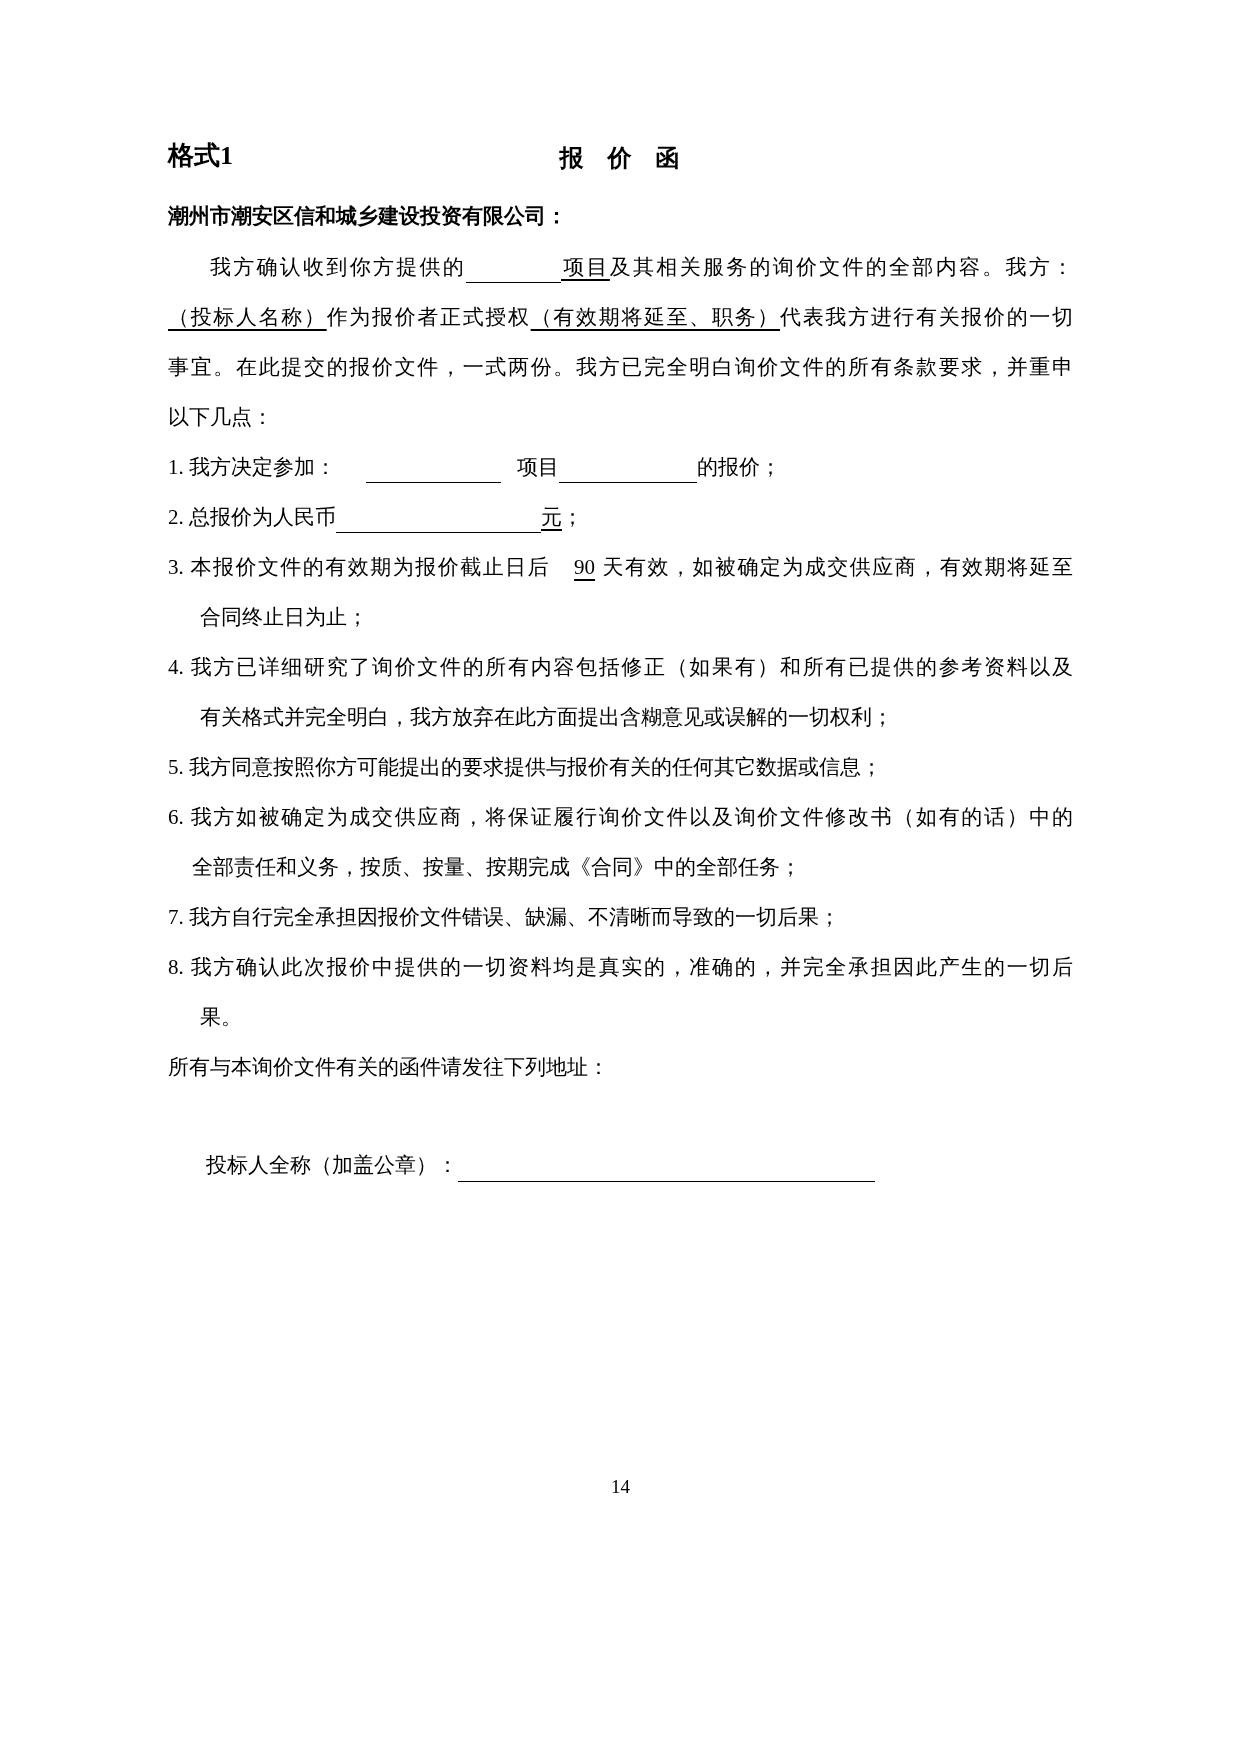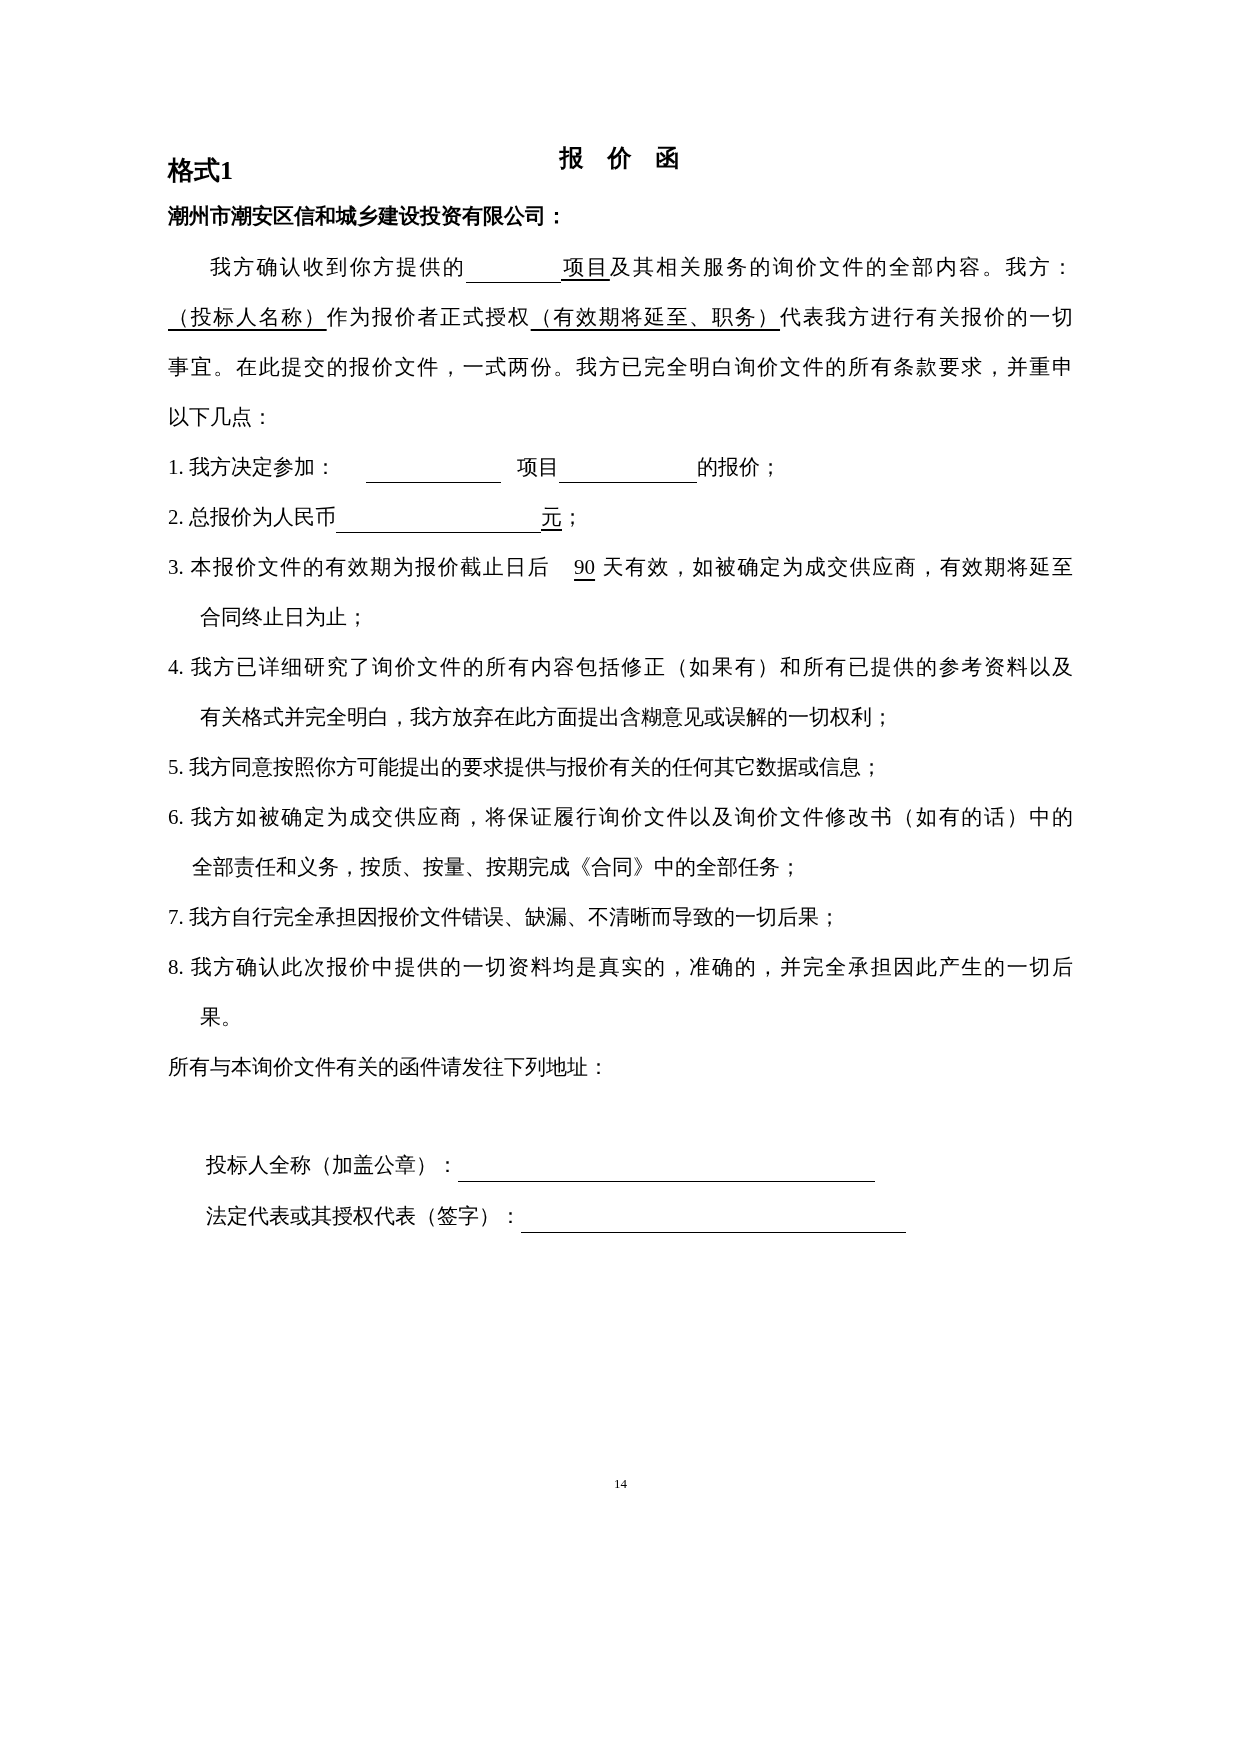--- a/index.html
+++ b/index.html
@@ -11,21 +11,21 @@
     font-family:"Liberation Serif","DejaVu Serif",serif;
     color:#000;
   }
   .content {
     position:absolute;
     left:168px; top:138px;
     width:905px;
   }
   .header-row { position:relative; height:62px; }
   .format-label {
-    position:absolute; left:0; top:15px;
+    position:absolute; left:0; top:0;
     font-size:26px; font-weight:bold;
   }
   .doc-title {
     text-align:center;
     font-size:24px; font-weight:bold;
     word-spacing:14px; letter-spacing:2px;
     padding-top:4px;
   }
   .recipient {
     font-size:21px; font-weight:bold;
@@ -46,21 +46,21 @@
     vertical-align:bottom;
     margin-bottom:9px;
   }
   .sig-block { margin-top:48px; padding-left:38px; font-size:21px; }
   .sig-line { line-height:51px; white-space:nowrap; }
   .gap-s { display:inline-block; width:28px; }
   .postal-label { margin-left:34px; }
   .page-number {
     position:absolute; left:0; top:1476px;
     width:100%; text-align:center;
-    font-size:13px;
+    font-size:19px;
   }
 </style>
 </head>
 <body>
 
 <div class="page">
   <div class="content">
 
     <div class="header-row">
       <span class="format-label">格式1</span>
@@ -108,21 +108,18 @@
       <div class="bline just">8. 我方确认此次报价中提供的一切资料均是真实的，准确的，并完全承担因此产生的一切后</div>
       <div class="bline cont">果。</div>
 
       <div class="bline">所有与本询价文件有关的函件请发往下列地址：</div>
     </div>
 
     <div class="sig-block">
       <div class="sig-line">
         <span>投标人全称（加盖公章）：</span><span class="blank" style="width:417px"></span>
       </div>
-      <div class="sig-line">
-        <span>法定代表或其授权代表（签字）：</span><span class="blank" style="width:385px"></span>
-      </div>
     </div>
 
   </div>
 
   <div class="page-number">14</div>
 </div>
 
 </body></html>

